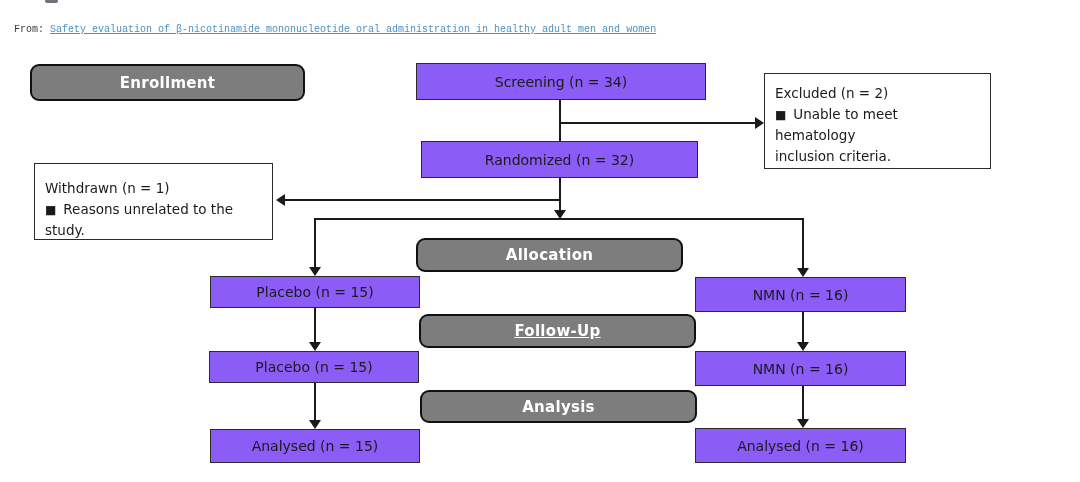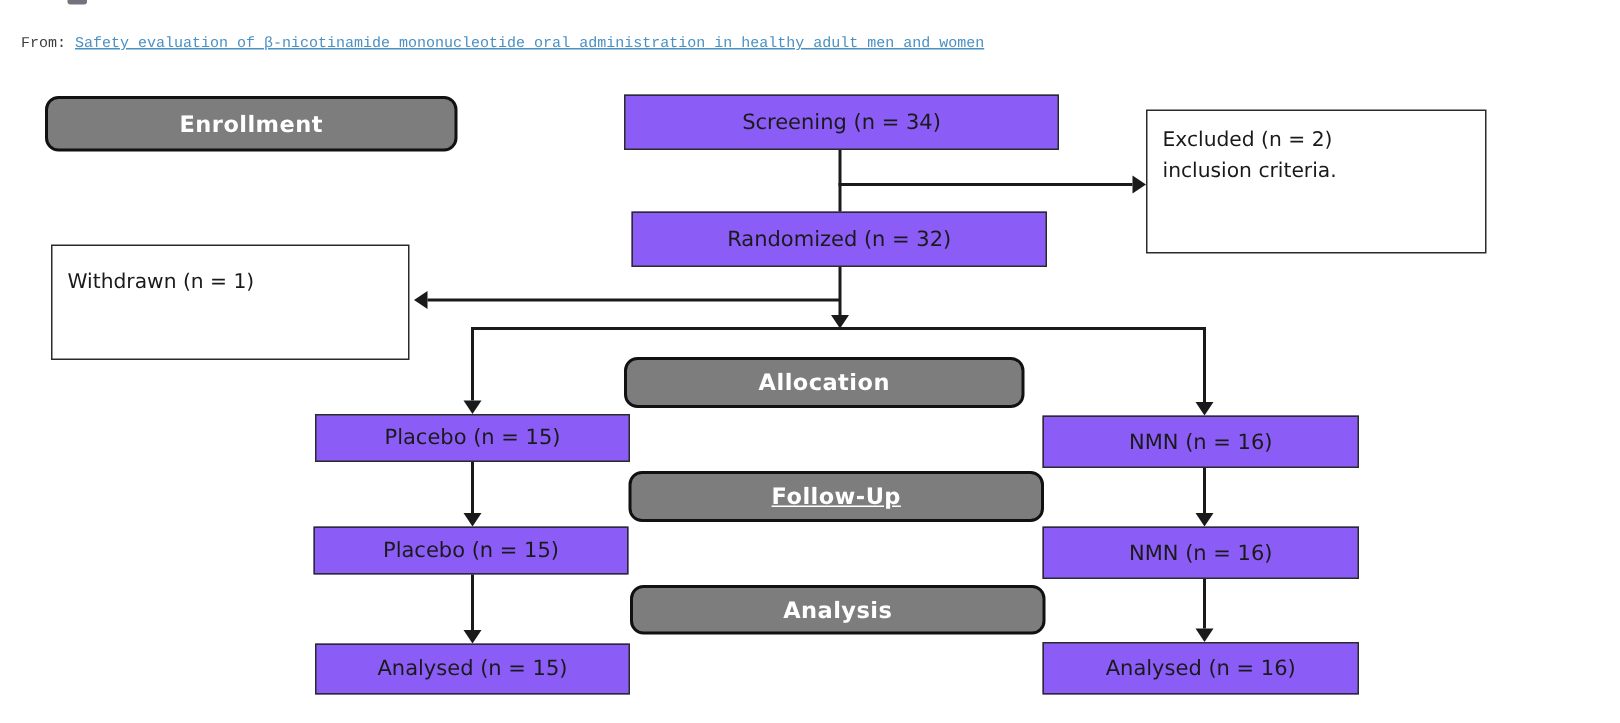--- a/index.html
+++ b/index.html
@@ -51,25 +51,27 @@
     <div class="stage" style="left:30px;top:64px;width:275px;height:37px;">Enrollment</div>
     <div class="stage" style="left:416px;top:238px;width:267px;height:34px;">Allocation</div>
     <div class="stage" style="left:419px;top:314px;width:277px;height:34px;text-decoration:underline;">Follow-Up</div>
     <div class="stage" style="left:420px;top:390px;width:277px;height:33px;">Analysis</div>
 
     <div class="nbox" style="left:416px;top:63px;width:290px;height:37px;">Screening (n = 34)</div>
     <div class="nbox" style="left:421px;top:141px;width:277px;height:37px;">Randomized (n = 32)</div>
 
     <div class="sidebox" style="left:764px;top:73px;width:227px;height:96px;">
       <div>Excluded  (n = 2)</div>
+      <div><span class="bullet">■</span><span>Unable to meet hematology</span></div>
       <div>inclusion criteria.</div>
     </div>
 
     <div class="sidebox" style="left:34px;top:163px;width:239px;height:77px;padding-top:14px;">
       <div>Withdrawn (n = 1)</div>
+      <div><span class="bullet">■</span><span>Reasons unrelated to the study.</span></div>
     </div>
 
     <div class="nbox" style="left:210px;top:276px;width:210px;height:32px;">Placebo (n = 15)</div>
     <div class="nbox" style="left:209px;top:351px;width:210px;height:32px;">Placebo (n = 15)</div>
     <div class="nbox" style="left:210px;top:429px;width:210px;height:34px;">Analysed (n = 15)</div>
 
     <div class="nbox" style="left:695px;top:277px;width:211px;height:35px;">NMN (n = 16)</div>
     <div class="nbox" style="left:695px;top:351px;width:211px;height:35px;">NMN (n = 16)</div>
     <div class="nbox" style="left:695px;top:428px;width:211px;height:35px;">Analysed (n = 16)</div>
 

